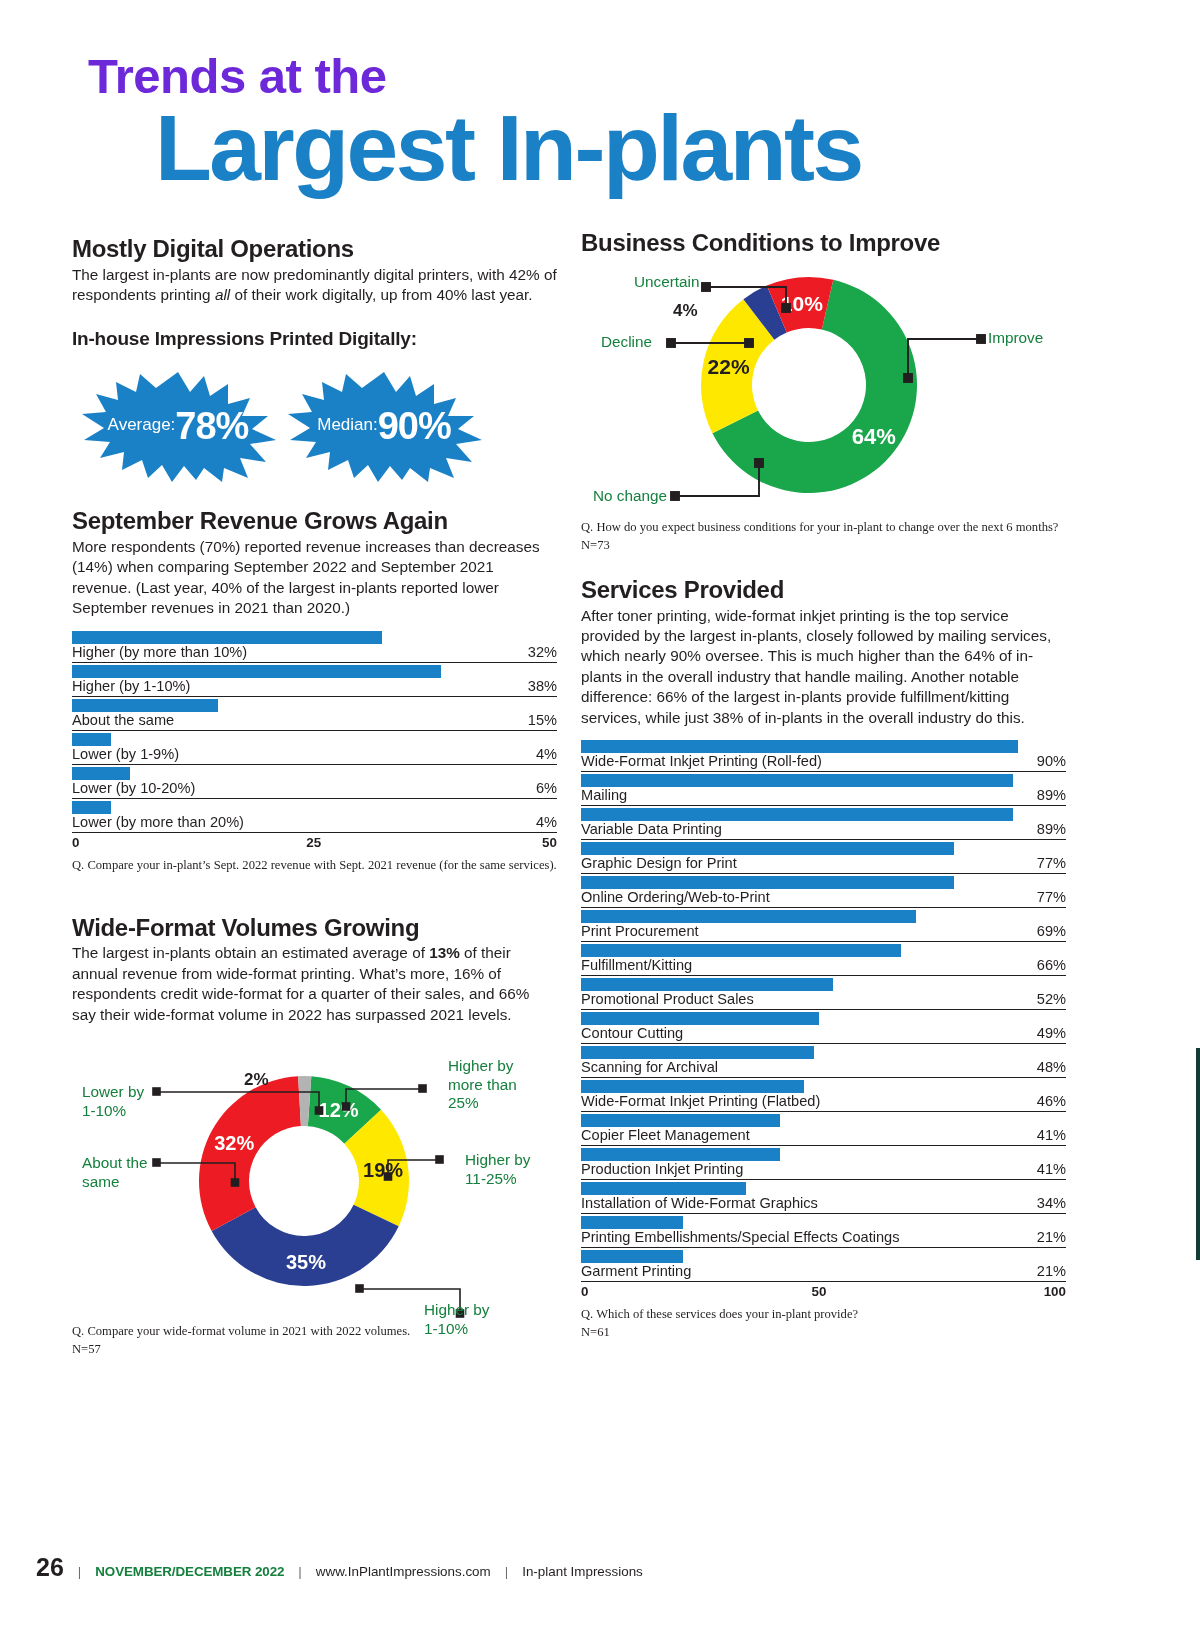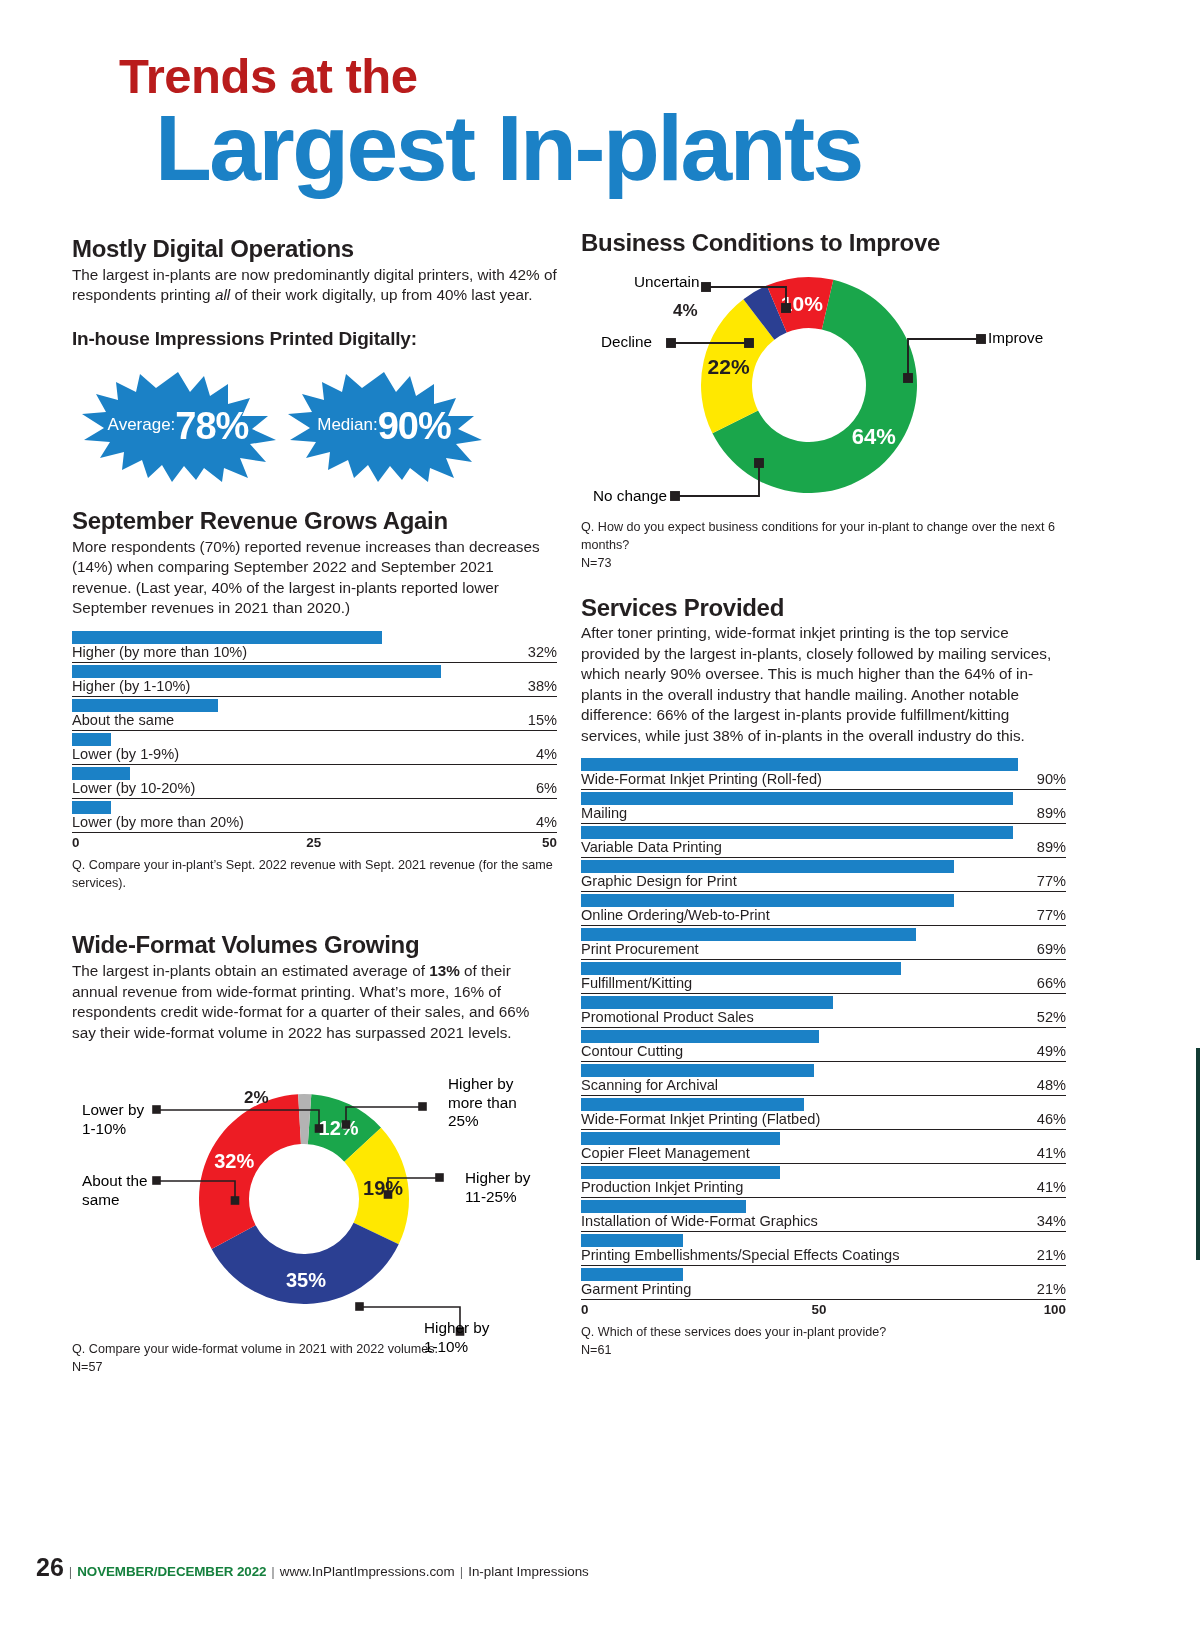--- a/index.html
+++ b/index.html
@@ -10,21 +10,21 @@
     color: #231f20;
     position: relative;
     overflow: hidden;
   }
   .page { position: relative; width: 1200px; height: 1626px; }
 
   
   .masthead { position: absolute; left: 0; top: 52px; width: 1200px; }
   .mast-line1 {
     font-size: 49px; font-weight: bold; letter-spacing: -0.5px;
-    color: #b91c1c; padding-left: 119px; line-height: 1.0;
+    color: #6d28d9; padding-left: 88px; line-height: 1.0;
   }
   .mast-line2 {
     font-size: 93px; font-weight: bold; letter-spacing: -2.5px;
     color: #1b81c6; padding-left: 155px; line-height: 1.0; margin-top: 1px;
   }
 
   
   .col-left  { position: absolute; left: 72px;  top: 236px; width: 485px; }
   .col-right { position: absolute; left: 581px; top: 230px; width: 485px; }
 
@@ -35,21 +35,21 @@
   h3.sub {
     font-size: 19px; font-weight: bold; color: #231f20;
     letter-spacing: -0.2px;
   }
   p.body {
     font-size: 15.3px; line-height: 1.34; color: #231f20;
   }
   p.body i { font-style: italic; }
   p.body b { font-weight: bold; }
   .cap {
-    font-size: 12.6px; line-height: 1.42; color: #231f20;
+    font-size: 12.6px; line-height: 1.42; color: #231f20; font-family: Liberation Serif, serif;
   }
 
   
   .bursts { position: relative; height: 112px; margin-top: 20px; }
   .burst { position: absolute; width: 196px; height: 112px; }
   .burst svg { position: absolute; left: 0; top: 0; }
   .burst .btxt {
     position: absolute; left: 0; top: 0; width: 196px; height: 112px;
     display: flex; flex-direction: row; align-items: center;
     justify-content: center; color: #ffffff; line-height: 1;
@@ -70,30 +70,30 @@
   .bvalue  { font-size: 14.6px; color: #231f20; }
   .axis {
     display: flex; justify-content: space-between;
     font-size: 13.4px; font-weight: bold; padding-top: 2px; margin-bottom: 7px;
   }
   .axis span:nth-child(2) { margin-left: 6px; }
 
   
   .donutbox { position: relative; }
   .dlabel {
-    position: absolute; font-size: 15.3px; color: #000000; line-height: 1.2;
+    position: absolute; font-size: 15.3px; color: #15803d; line-height: 1.2;
   }
   .dnum {
     position: absolute; font-weight: bold; line-height: 1;
   }
 
   
   .footer {
     position: absolute; left: 36px; bottom: 44px;
-    display: flex; align-items: baseline; gap: 5px;
+    display: flex; align-items: baseline; gap: 14px;
   }
   .pgnum { font-size: 25px; font-weight: bold; color: #231f20; }
   .fbar  { font-size: 13.4px; color: #6d6e70; }
   .fbold { font-size: 13.4px; font-weight: bold; color: #15803d; letter-spacing: -0.1px; }
   .freg  { font-size: 13.4px; color: #231f20; }
 
   .edge-tab {
     position: absolute; right: 0; top: 1048px;
     width: 4px; height: 212px; background: #123c34;
   }

